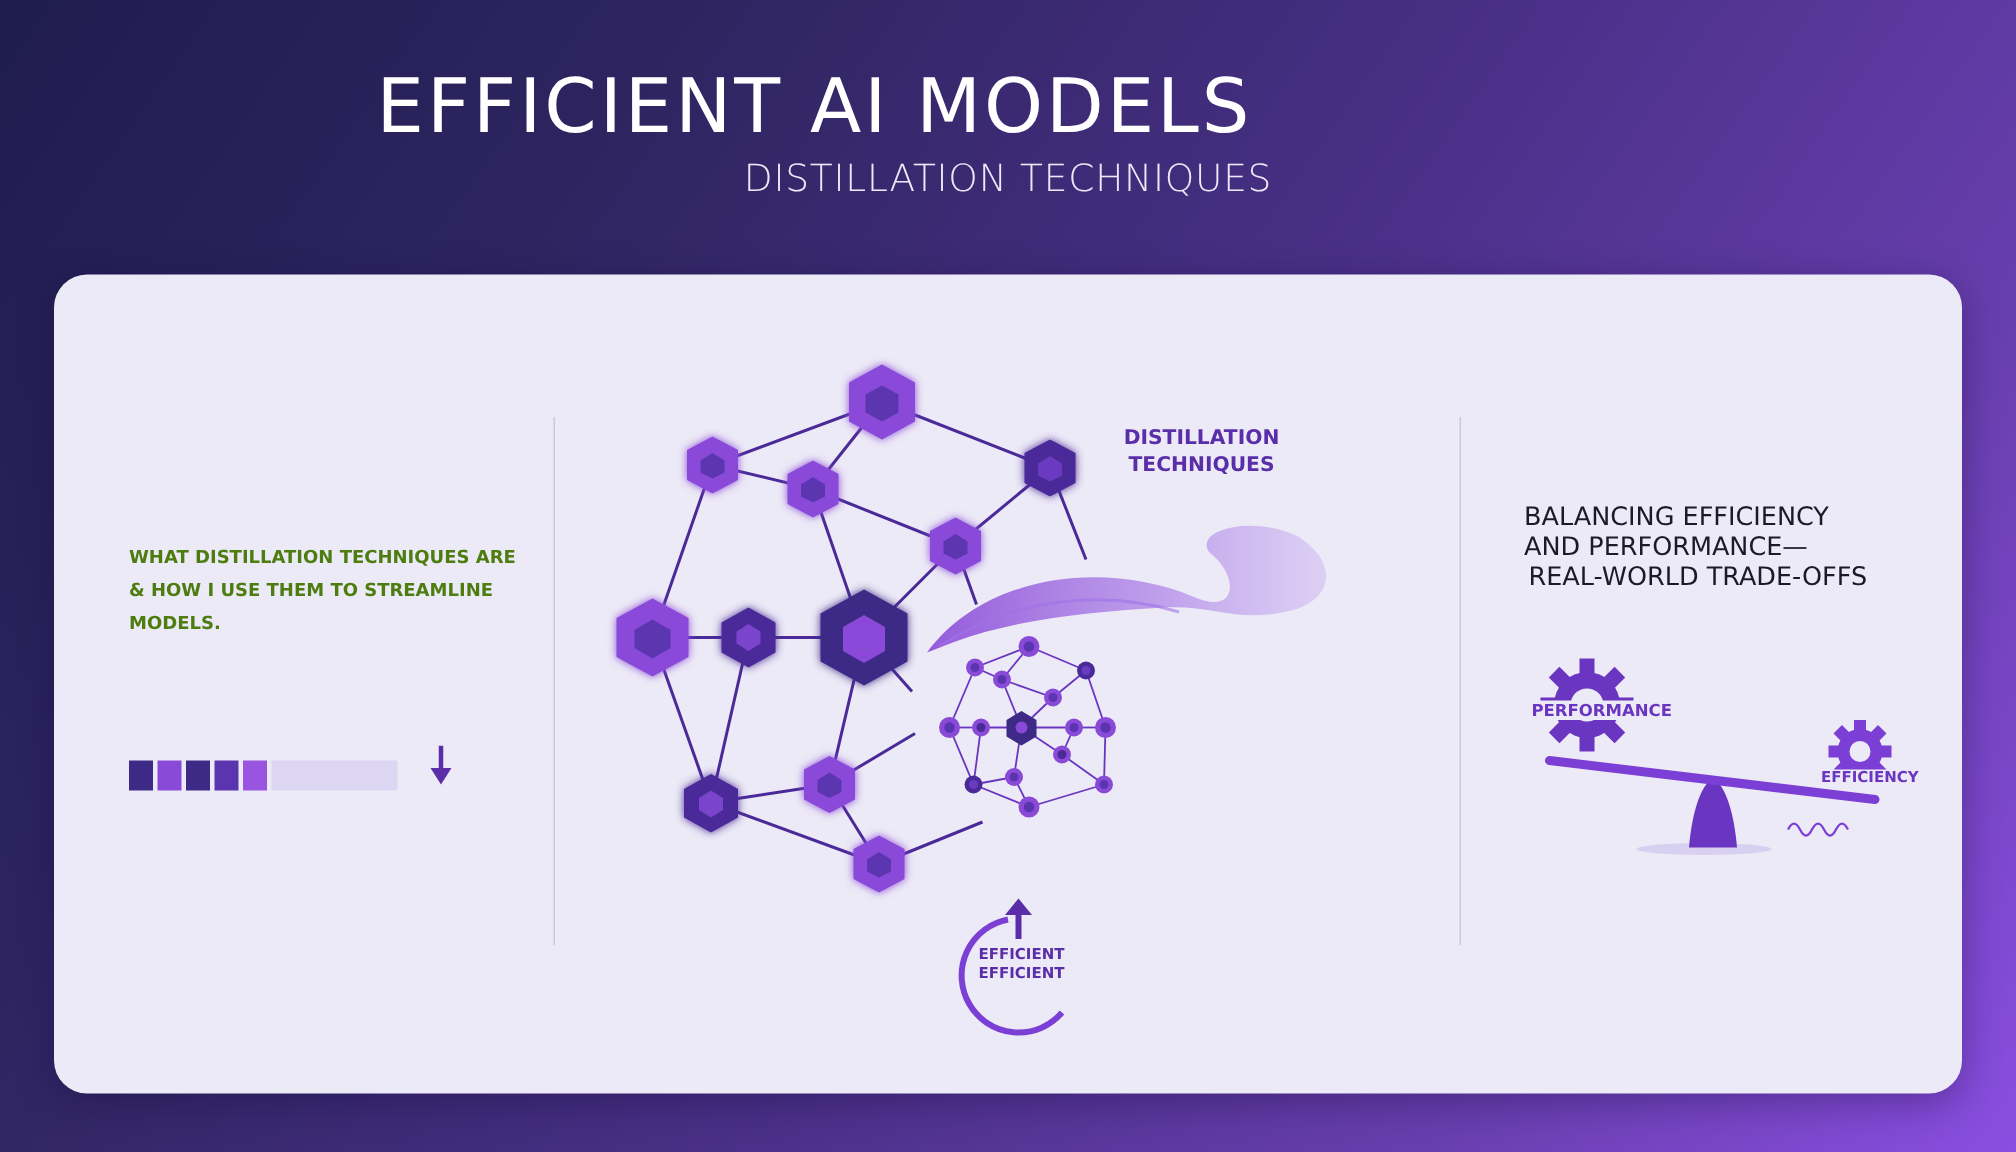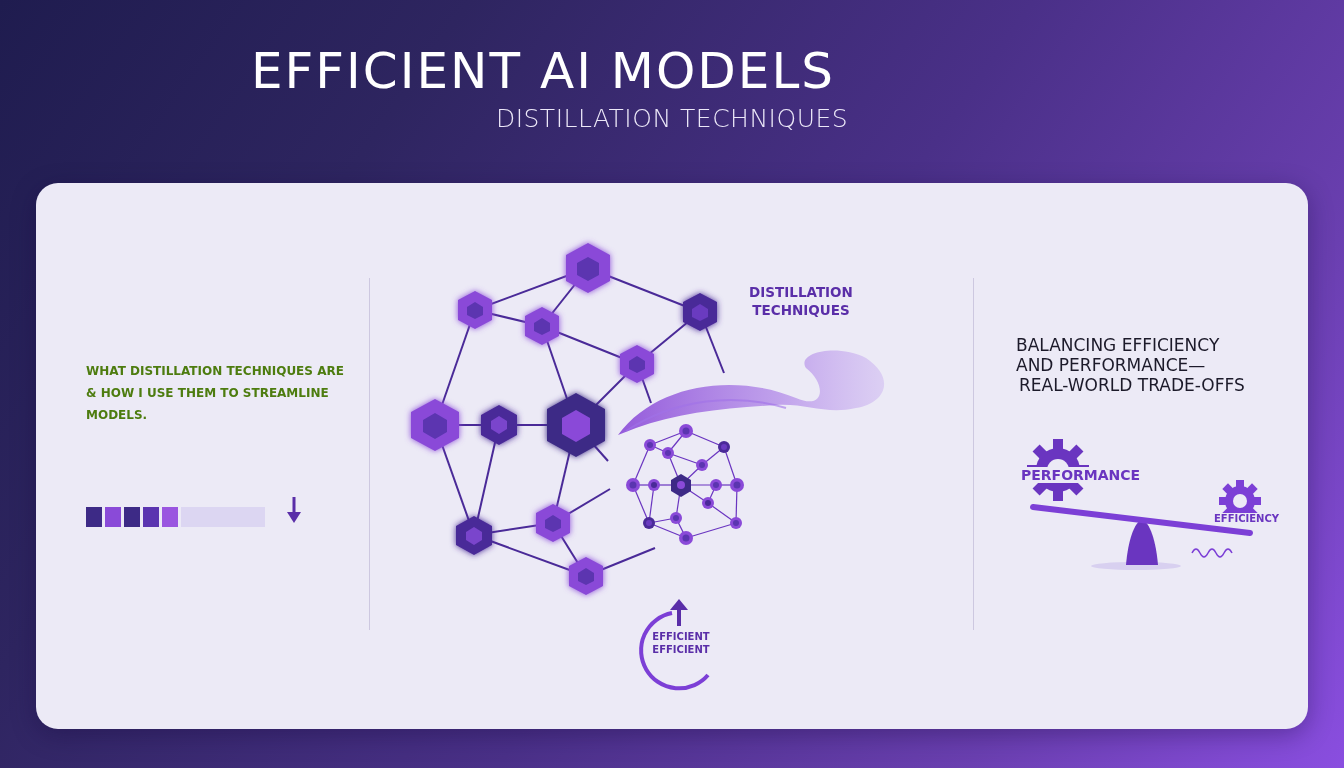--- a/index.html
+++ b/index.html
@@ -45,21 +45,21 @@
     font-family:"DejaVu Sans", sans-serif; font-weight:bold; font-size:13.5px; line-height:18px;
     color:#5a2ea8;
   }
   .svg-layer { position:absolute; left:0; top:0; }
   .cl-label {
     position:absolute; left:600px; top:447px; width:90px; text-align:center;
     font-family:"DejaVu Sans", sans-serif; font-size:10px; line-height:13px; color:#5a2ea8; font-weight:bold;
   }
   .gear-label {
     position:absolute; font-family:"DejaVu Sans", sans-serif; font-weight:bold; color:#6a35c0;
-    font-size:14px; background:#eceaf6; padding:0 1px;
+    font-size:11px; background:#eceaf6; padding:0 1px;
   }
 </style>
 </head>
 <body>
 
 <div class="title">EFFICIENT AI MODELS</div>
 <div class="subtitle">DISTILLATION TECHNIQUES</div>
 
 <div class="card">
 

